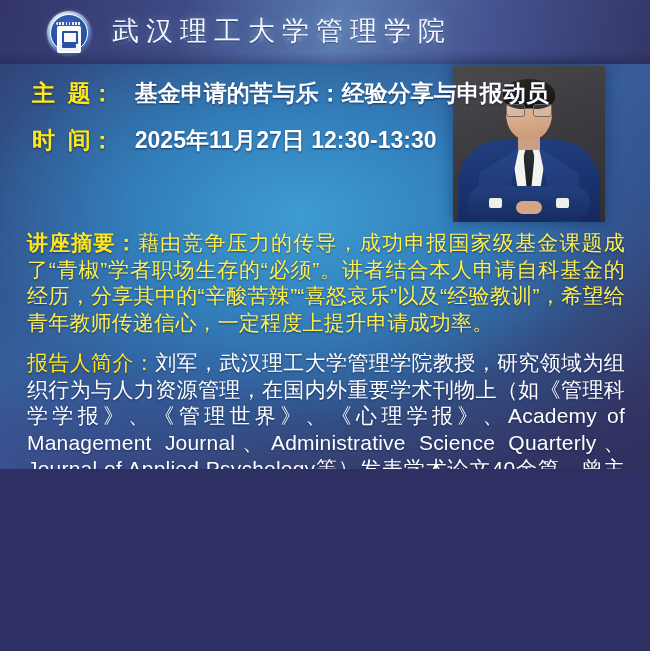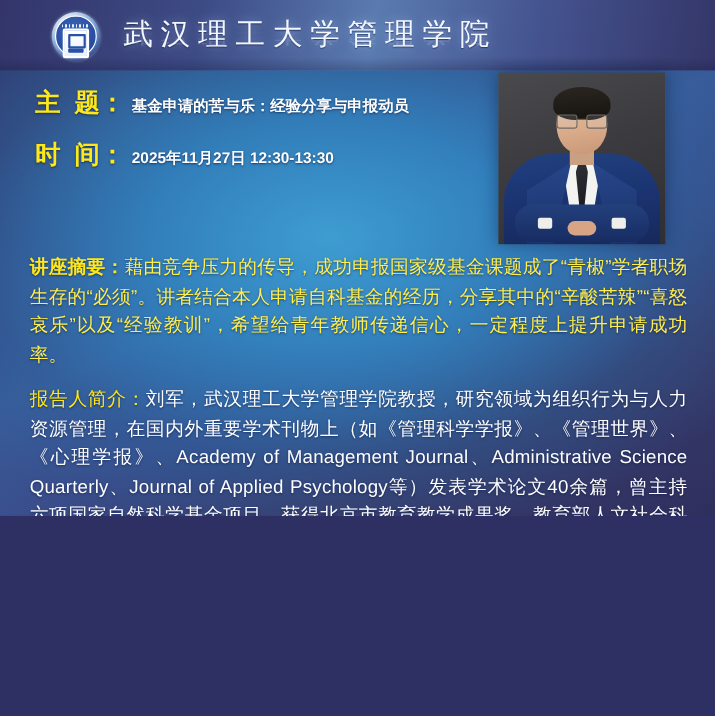--- a/index.html
+++ b/index.html
@@ -141,27 +141,27 @@
   }
   
   #info{position:absolute;left:32px;top:78px;}
   .info-row{display:flex;align-items:baseline;margin-bottom:16px;}
   .info-label{
     color:#ffe818;font-weight:bold;font-size:23px;
     text-shadow:0 1px 2px rgba(10,25,70,.7);white-space:pre;
     flex:0 0 auto;
   }
   .info-value{
-    color:#ffffff;font-weight:bold;font-size:14px;margin-left:6px;
+    color:#ffffff;font-weight:bold;font-size:23px;margin-left:21px;
     text-shadow:0 1px 2px rgba(10,25,70,.7);white-space:nowrap;
   }
   
   .para{
     position:absolute;left:27px;width:598px;
-    font-size:17px;line-height:26.5px;letter-spacing:.2px;
+    font-size:21px;line-height:26.5px;letter-spacing:.2px;
     text-align:justify;text-justify:inter-ideograph;
     text-shadow:0 1px 2px rgba(10,25,70,.62);
   }
   #abstract{top:230px;color:#ffef4d;}
   #abstract .lead{color:#ffe818;font-weight:bold;}
   #bio{top:350px;color:#ffffff;}
   #bio .lead{color:#ffe818;font-weight:normal;}
   #closing{
     position:absolute;left:0;right:0;top:600px;text-align:left;
     color:#ffffff;font-size:19px;font-weight:bold;letter-spacing:1px;

